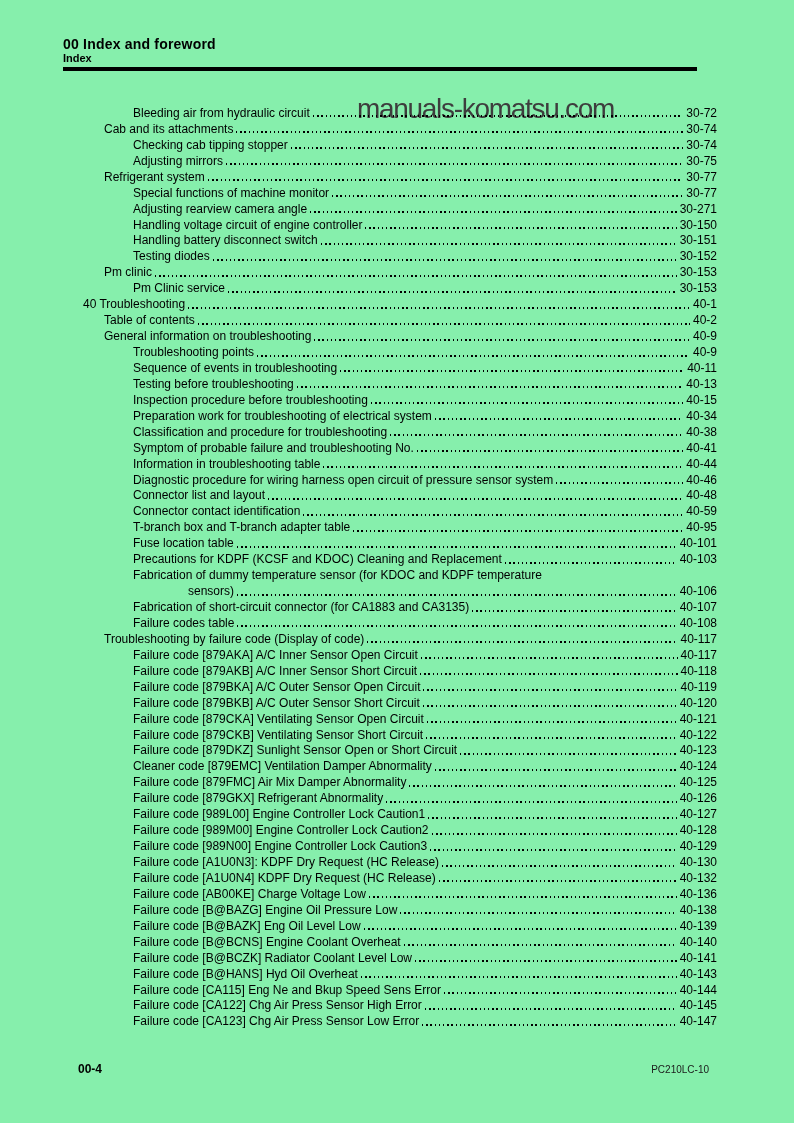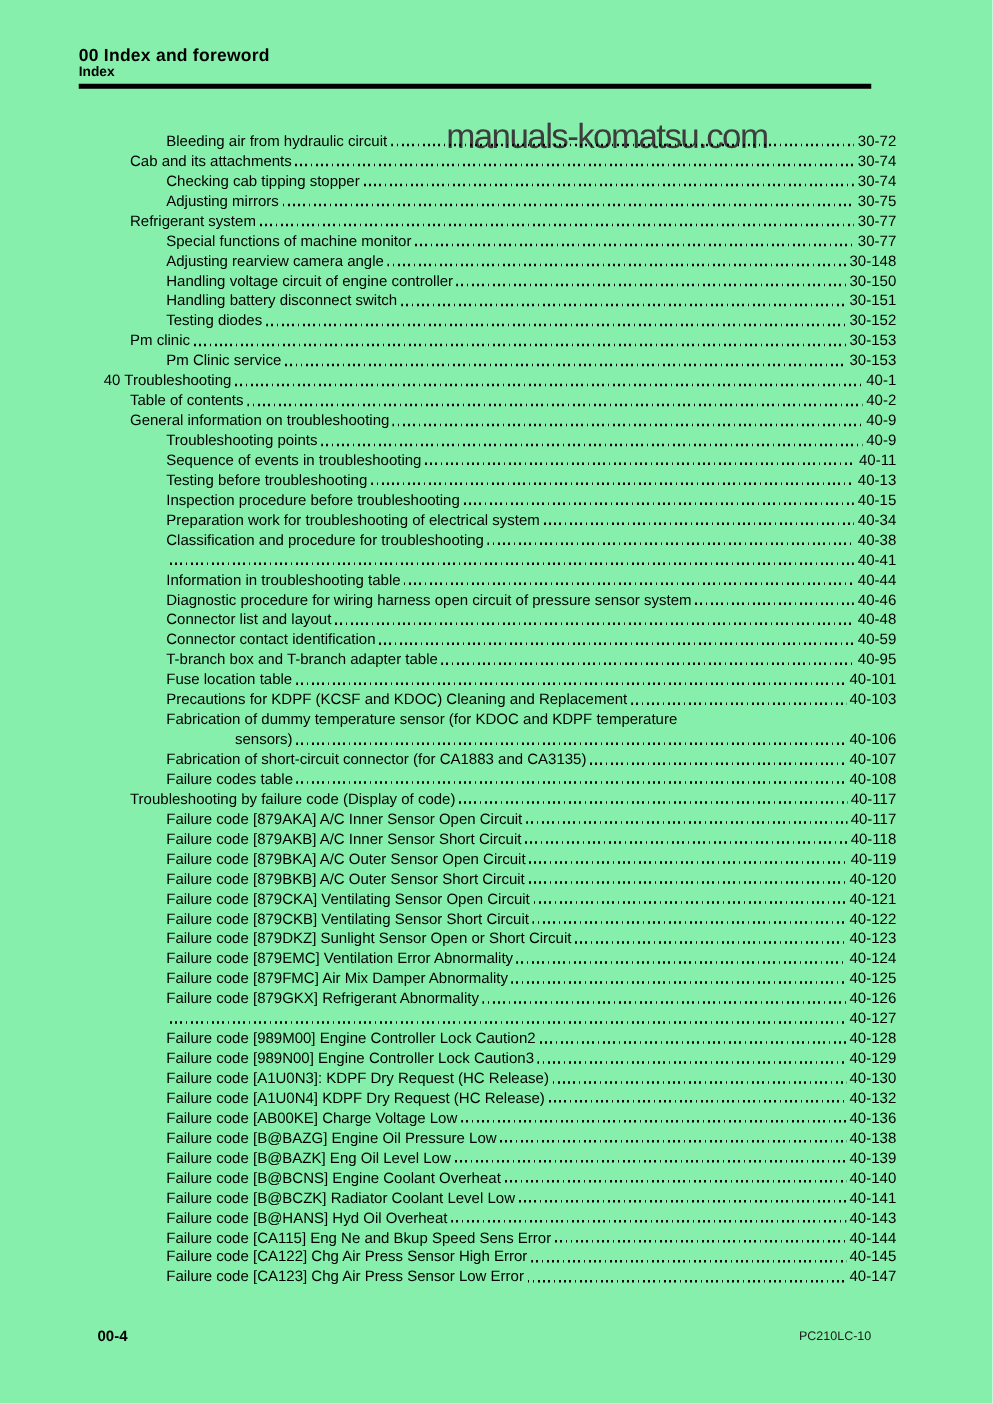--- a/index.html
+++ b/index.html
@@ -29,21 +29,21 @@
   }
 
   
   .watermark {
     position:absolute; left:357px; top:95px; font-size:28px; line-height:28px;
     color:#3d3d3d; letter-spacing:-1.3px; font-weight:400;
   }
 
   
   .footer-page  { position:absolute; left:78px;  top:1062px; font-size:12px; font-weight:bold; }
-  .footer-model { position:absolute; right:97px; top:1064px; font-size:10px; color:#1a1a1a; }
+  .footer-model { position:absolute; right:85px; top:1064px; font-size:10px; color:#1a1a1a; }
 </style>
 </head>
 <body>
 
 <div class="page">
 
   <div class="header">
     <div class="chapter-title">00 Index and foreword</div>
     <div class="section-title">Index</div>
     <div class="header-rule"></div>
@@ -78,21 +78,21 @@
         <span class="pg">30-77</span>
       </div>
       <div class="row lvl2">
         <span class="t">Special functions of machine monitor</span>
         <span class="dots"></span>
         <span class="pg">30-77</span>
       </div>
       <div class="row lvl2">
         <span class="t">Adjusting rearview camera angle</span>
         <span class="dots"></span>
-        <span class="pg">30-148</span>
+        <span class="pg">30-271</span>
       </div>
       <div class="row lvl2">
         <span class="t">Handling voltage circuit of engine controller</span>
         <span class="dots"></span>
         <span class="pg">30-150</span>
       </div>
       <div class="row lvl2">
         <span class="t">Handling battery disconnect switch</span>
         <span class="dots"></span>
         <span class="pg">30-151</span>
@@ -151,20 +151,21 @@
         <span class="t">Preparation work for troubleshooting of electrical system</span>
         <span class="dots"></span>
         <span class="pg">40-34</span>
       </div>
       <div class="row lvl2">
         <span class="t">Classification and procedure for troubleshooting</span>
         <span class="dots"></span>
         <span class="pg">40-38</span>
       </div>
       <div class="row lvl2">
+        <span class="t">Symptom of probable failure and troubleshooting No.</span>
         <span class="dots"></span>
         <span class="pg">40-41</span>
       </div>
       <div class="row lvl2">
         <span class="t">Information in troubleshooting table</span>
         <span class="dots"></span>
         <span class="pg">40-44</span>
       </div>
       <div class="row lvl2">
         <span class="t">Diagnostic procedure for wiring harness open circuit of pressure sensor system</span>
@@ -248,35 +249,36 @@
         <span class="t">Failure code [879CKB] Ventilating Sensor Short Circuit</span>
         <span class="dots"></span>
         <span class="pg">40-122</span>
       </div>
       <div class="row lvl2">
         <span class="t">Failure code [879DKZ] Sunlight Sensor Open or Short Circuit</span>
         <span class="dots"></span>
         <span class="pg">40-123</span>
       </div>
       <div class="row lvl2">
-        <span class="t">Failure code [879EMC] Ventilation Error Abnormality</span>
+        <span class="t">Cleaner code [879EMC] Ventilation Damper Abnormality</span>
         <span class="dots"></span>
         <span class="pg">40-124</span>
       </div>
       <div class="row lvl2">
         <span class="t">Failure code [879FMC] Air Mix Damper Abnormality</span>
         <span class="dots"></span>
         <span class="pg">40-125</span>
       </div>
       <div class="row lvl2">
         <span class="t">Failure code [879GKX] Refrigerant Abnormality</span>
         <span class="dots"></span>
         <span class="pg">40-126</span>
       </div>
       <div class="row lvl2">
+        <span class="t">Failure code [989L00] Engine Controller Lock Caution1</span>
         <span class="dots"></span>
         <span class="pg">40-127</span>
       </div>
       <div class="row lvl2">
         <span class="t">Failure code [989M00] Engine Controller Lock Caution2</span>
         <span class="dots"></span>
         <span class="pg">40-128</span>
       </div>
       <div class="row lvl2">
         <span class="t">Failure code [989N00] Engine Controller Lock Caution3</span>

